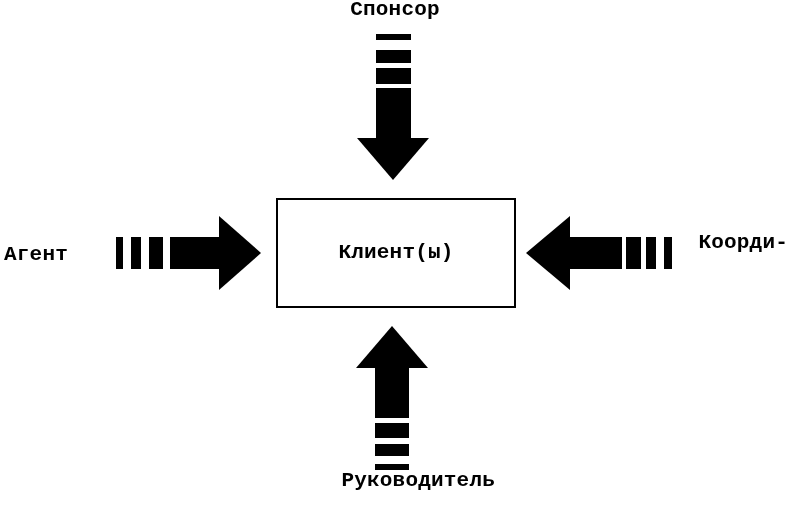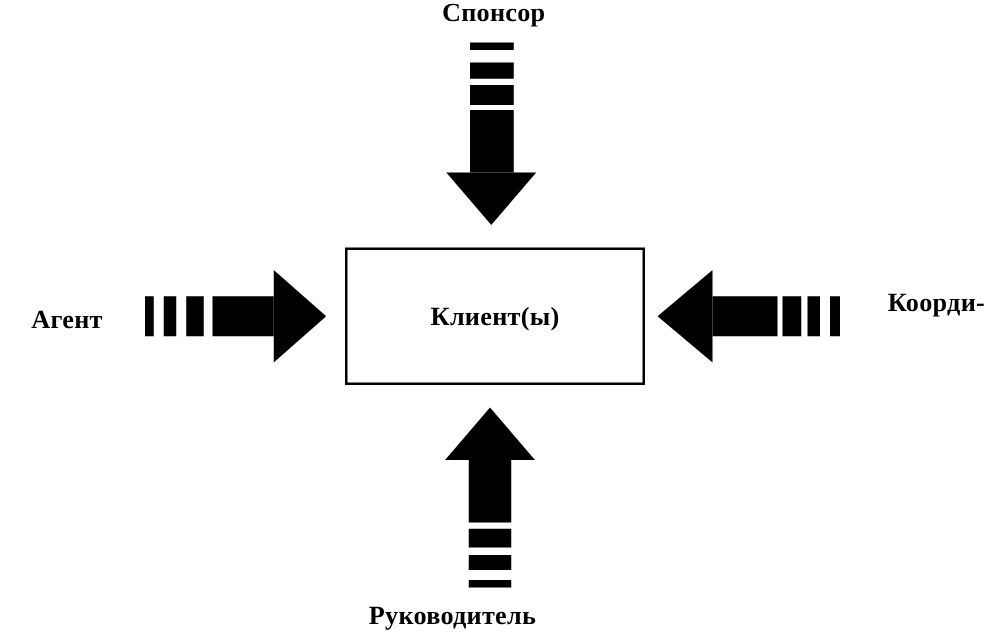--- a/index.html
+++ b/index.html
@@ -1,26 +1,26 @@
 <!DOCTYPE html>
 <html style="--ink: #000000; --bg: #ffffff;"><head>
 <meta charset="utf-8">
 <style>
   :root { --ink:#000000; --bg:#ffffff; }
   html,body { margin:0; padding:0; background:var(--bg); }
   .stage {
     position:relative; width:790px; height:514px; background:var(--bg);
-    font-family:Liberation Serif, serif; font-weight:bold; color:var(--ink);
+    font-family:Liberation Mono, monospace; font-weight:bold; color:var(--ink);
     overflow:hidden;
   }
   .lbl { position:absolute; font-size:21px; line-height:24px; letter-spacing:0.2px; white-space:nowrap; }
   .top-label    { left:295px; top:-2px;  width:200px; text-align:center; }
-  .left-label   { left:4px;   top:243px;margin-left:21px; }
+  .left-label   { left:4px;   top:243px; }
   .right-label  { right:2px;  top:229px; text-align:left; line-height:27px; }
-  .bottom-label { left:295px; top:480px; width:200px; text-align:left; }
+  .bottom-label { left:295px; top:469px; width:200px; text-align:right; }
 
   .center-box {
     position:absolute; left:276px; top:198px; width:240px; height:110px;
     border:2px solid var(--ink); box-sizing:border-box; background:var(--bg);
     display:flex; flex-direction:row; align-items:center; justify-content:center;
     font-size:21px; line-height:26px; text-align:center; letter-spacing:0.2px;
   }
 
   .arrow { position:absolute; display:flex; }
   .arrow.v { flex-direction:column; align-items:center; }

